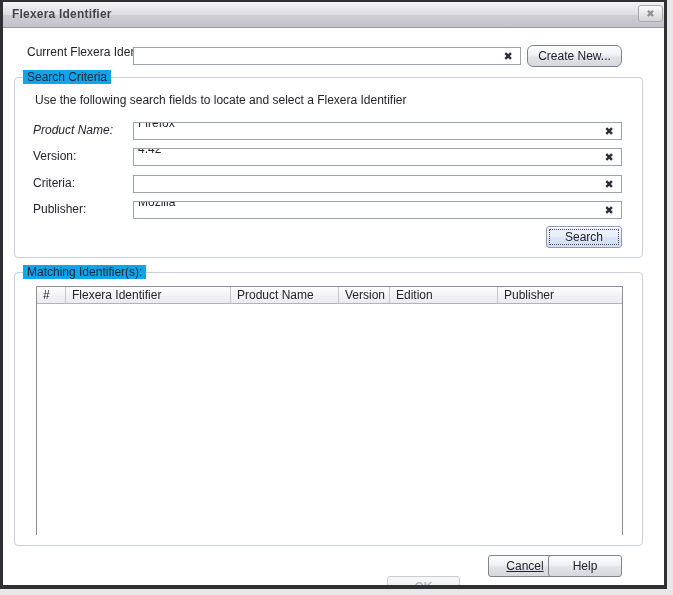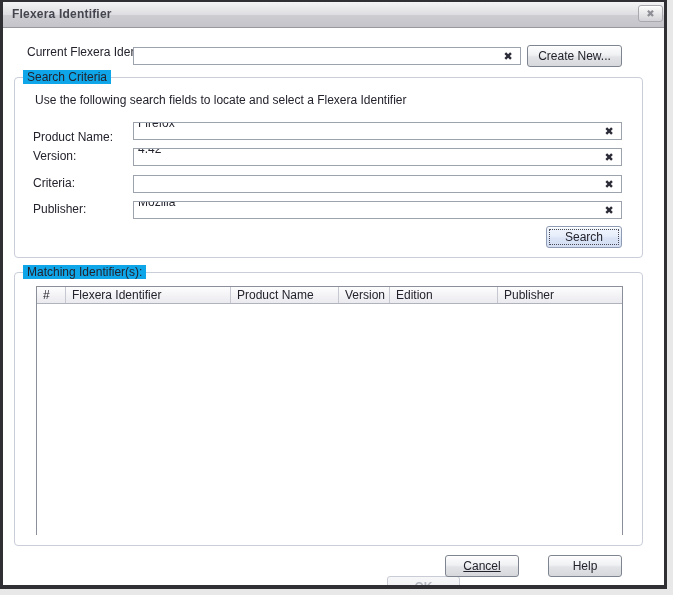--- a/index.html
+++ b/index.html
@@ -111,28 +111,28 @@
 <div class="dialog">
 
   <div class="titlebar">
     <span class="title">Flexera Identifier</span>
     <div class="close-btn">✖</div>
   </div>
 
   <span class="lbl" style="left:24px; top:43px;">Current Flexera Identifier:</span>
   <input class="txt" style="left: 130px; top: 45px; width: 388px;" value="">
   <span class="clear-x" style="left:498px; top:47px;">✖</span>
-  <button class="btn" style="left:524px; top:43px; width:95px;">Create New...</button>
+  <button class="btn" style="left:524px; top:43px; width:95px;border-radius:6px;">Create New...</button>
 
   <div class="groupbox" style="left:11px; top:75px; width:629px; height:181px;">
     <span class="legend">Search Criteria</span>
   </div>
   <span class="lbl" style="left:32px; top:91px;">Use the following search fields to locate and select a Flexera Identifier</span>
 
-  <span class="lbl" style="left:30px; top:128px;">Product Name:</span>
+  <span class="lbl" style="left:30px; top:121px;font-style:italic;">Product Name:</span>
   <input class="txt" style="left: 130px; top: 120px; width: 489px;" value="Firefox">
   <span class="clear-x" style="left:599px; top:122px;">✖</span>
 
   <span class="lbl" style="left:30px; top:147px;">Version:</span>
   <input class="txt" style="left: 130px; top: 146px; width: 489px;" value="4.42">
   <span class="clear-x" style="left:599px; top:148px;">✖</span>
 
   <span class="lbl" style="left:30px; top:174px;">Criteria:</span>
   <input class="txt" style="left: 130px; top: 173px; width: 489px;" value="">
   <span class="clear-x" style="left:599px; top:175px;">✖</span>
@@ -153,16 +153,16 @@
         <div class="hcell">Product Name</div>
         <div class="hcell">Version</div>
         <div class="hcell">Edition</div>
         <div class="hcell">Publisher</div>
       </div>
       <div class="grid-body"></div>
     </div>
   </div>
 
   <button class="btn disabled" style="left:384px; top:574px; width:73px;font-weight:bold;" disabled="">OK</button>
-  <button class="btn" style="left:442px; top:553px; width:74px;text-decoration:underline;">Cancel</button>
+  <button class="btn" style="left:485px; top:553px; width:74px;text-decoration:underline;">Cancel</button>
   <button class="btn" style="left:545px; top:553px; width:74px;">Help</button>
 
 </div>
 
 </body></html>

